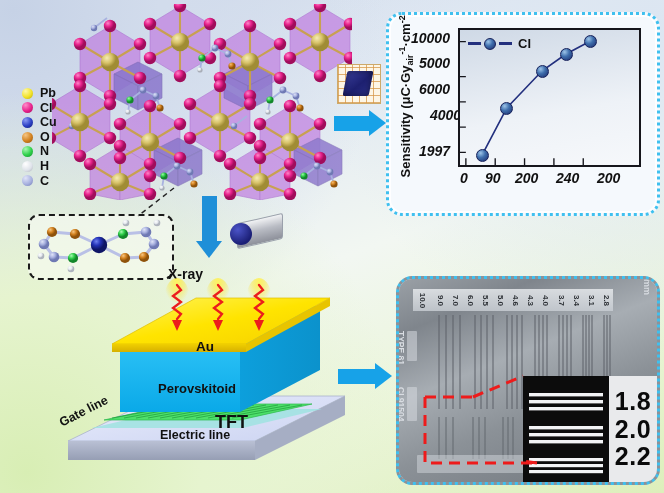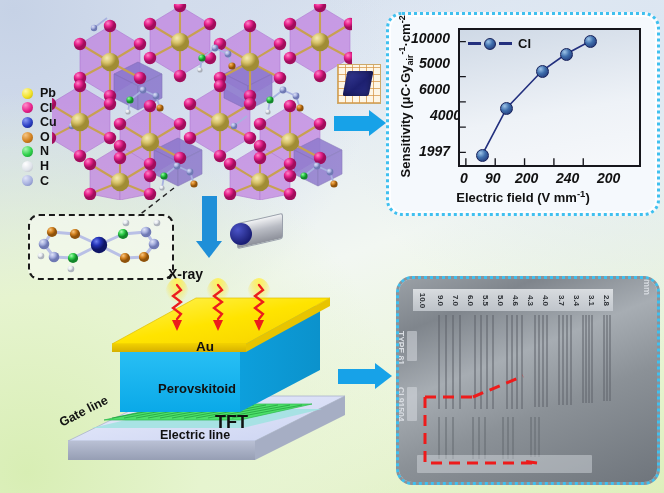--- a/index.html
+++ b/index.html
@@ -559,23 +559,20 @@
         <span style="font-size:13px;font-weight:bold;color:#111;margin-left:3px;">Cl</span>
       </div>
     </div>
 
     <div class="tick-lbl" style="left:71px;top:155px;">0</div>
     <div class="tick-lbl" style="left:96px;top:155px;">90</div>
     <div class="tick-lbl" style="left:126px;top:155px;">200</div>
     <div class="tick-lbl" style="left:167px;top:155px;">240</div>
     <div class="tick-lbl" style="left:208px;top:155px;">200</div>
 
-    <div class="ax-title" style="left:0;right:0;top:173px;text-align:center;">
-      <span>Electric field (V mm</span><sup style="font-size:9.5px;">-1</sup><span>)</span>
-    </div>
   </div>
 
   <div id="res-panel" class="panel">
     <div id="res-img">
 
       <div class="abs" style="left:14px;top:10px;width:200px;height:22px;
           background:linear-gradient(180deg,#e9ecef,#c9ced4);opacity:.82;"></div>
       <div class="abs" style="left:16px;top:11px;width:198px;height:20px;display:flex;gap:4px;align-items:center;">
         <span style="font-size:8px;color:#2e3237;transform:rotate(90deg);font-weight:bold;">10.0</span>
         <span style="font-size:8px;color:#2e3237;transform:rotate(90deg);font-weight:bold;">9.0</span>
@@ -617,20 +614,43 @@
           <rect x="8" y="108" width="10" height="34" rx="1"></rect>
           <rect x="18" y="176" width="175" height="18" rx="1" fill="#e6e9ed" opacity="0.75"></rect>
         </g>
       </svg>
 
       <div class="abs" style="left:7px;top:52px;font-size:8.5px;font-weight:bold;color:#d9dde2;
            transform:rotate(90deg);transform-origin:0 0;white-space:nowrap;">TYPE 81</div>
       <div class="abs" style="left:7px;top:108px;font-size:8.5px;font-weight:bold;color:#d9dde2;
            transform:rotate(90deg);transform-origin:0 0;white-space:nowrap;">CI 91504</div>
 
+      <div class="abs" style="left:124px;top:97px;width:134px;height:106px;background:#0c0c0c;">
+        <svg width="134" height="106" viewBox="0 0 134 106">
+          <g fill="#f2f3f5">
+            <rect x="6" y="17" width="74" height="3.4"></rect>
+            <rect x="6" y="24" width="74" height="3.4"></rect>
+            <rect x="6" y="31" width="74" height="3.4"></rect>
+            <rect x="6" y="50" width="74" height="3.4"></rect>
+            <rect x="6" y="57" width="74" height="3.4"></rect>
+            <rect x="6" y="64" width="74" height="3.4"></rect>
+            <rect x="6" y="82" width="74" height="3.2"></rect>
+            <rect x="6" y="88" width="74" height="3.2"></rect>
+            <rect x="6" y="94" width="74" height="3.2"></rect>
+          </g>
+        </svg>
+        
+        <div class="abs res-inset" style="right:0;top:0;width:48px;height:106px;
+             background:#e9eaec;display:flex;flex-direction:column;justify-content:center;
+             align-items:center;gap:1px;">
+          <div class="res-num">1.8</div>
+          <div class="res-num">2.0</div>
+          <div class="res-num">2.2</div>
+        </div>
+      </div>
 
       <svg width="258" height="203" viewBox="0 0 258 203" style="position:absolute;inset:0;">
         <path d="M26,118 L26,184 L138,184" stroke="#ee1b1b" stroke-width="3" fill="none" stroke-dasharray="11 7"></path>
         <path d="M26,118 L74,118" stroke="#ee1b1b" stroke-width="3" fill="none" stroke-dasharray="11 7"></path>
         <path d="M74,118 L124,97" stroke="#ee1b1b" stroke-width="3" fill="none" stroke-dasharray="11 7"></path>
         <path d="M138,184 L124,182" stroke="#ee1b1b" stroke-width="3" fill="none" stroke-dasharray="11 7"></path>
       </svg>
     </div>
   </div>
 

